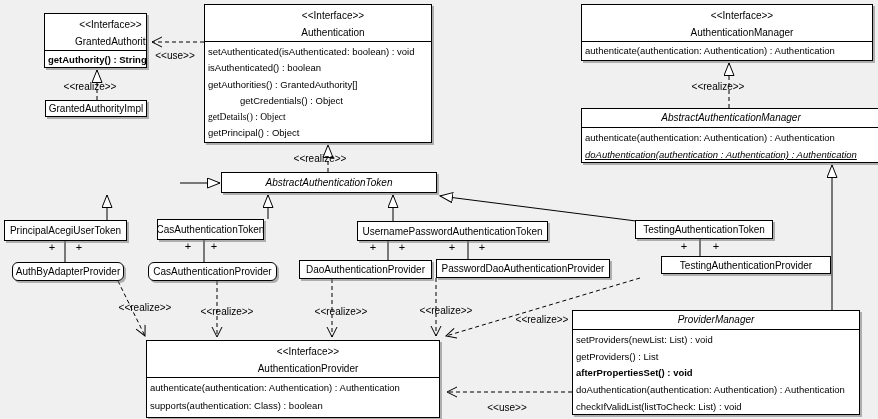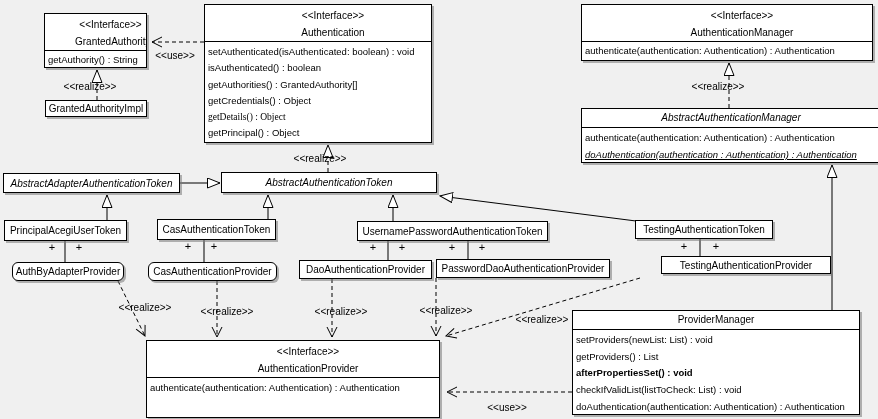--- a/index.html
+++ b/index.html
@@ -86,39 +86,39 @@
     <path d="M640,278 L446,336" stroke="#000" fill="none" stroke-dasharray="4 3" marker-end="url(#vee)"></path>
 
     <path d="M572,392 L447,392" stroke="#000" fill="none" stroke-dasharray="4 3" marker-end="url(#vee)"></path>
   </svg>
 
   <div class="uml-box" style="left:44px; top:13px; width:103px; height:55px;">
     <div class="title two-line">
       <div>&lt;&lt;Interface&gt;&gt;</div>
       <div>GrantedAuthority</div>
     </div>
-    <div class="sep methods" style="height:16px; display:flex; align-items:center;">
+    <div class="sep methods" style="height:16px; display:flex; align-items:center;font-weight:bold;">
       <div class="method">getAuthority() : String</div>
     </div>
   </div>
 
   <div class="uml-box single" style="left:45px; top:100px; width:102px; height:17px;">
     <div class="title">GrantedAuthorityImpl</div>
   </div>
 
   <div class="uml-box" style="left:204px; top:4px; width:228px; height:139px;">
     <div class="title two-line">
       <div>&lt;&lt;Interface&gt;&gt;</div>
       <div>Authentication</div>
     </div>
     <div class="sep methods" style="padding-top:2px;">
       <div class="method" style="line-height:16.3px;">setAuthenticated(isAuthenticated: boolean) : void</div>
       <div class="method" style="line-height:16.3px;">isAuthenticated() : boolean</div>
       <div class="method" style="line-height:16.3px;">getAuthorities() : GrantedAuthority[]</div>
-      <div class="method" style="line-height:16.3px;">getCredentials() : Object</div>
+      <div class="method" style="line-height:16.3px;margin-left:32px;">getCredentials() : Object</div>
       <div class="method" style="line-height:16.3px;font-family:Liberation Serif, serif;">getDetails() : Object</div>
       <div class="method" style="line-height:16.3px;">getPrincipal() : Object</div>
     </div>
   </div>
 
   <div class="uml-box" style="left:581px; top:4px; width:292px; height:57px;">
     <div class="title two-line">
       <div>&lt;&lt;Interface&gt;&gt;</div>
       <div>AuthenticationManager</div>
     </div>
@@ -128,33 +128,30 @@
   </div>
 
   <div class="uml-box" style="left:581px; top:108px; width:300px; height:55px;">
     <div class="title italic" style="line-height:18px;">AbstractAuthenticationManager</div>
     <div class="sep methods" style="padding-top:1px;">
       <div class="method" style="line-height:17px;">authenticate(authentication: Authentication) : Authentication</div>
       <div class="method italic" style="line-height:17px;text-decoration:underline;">doAuthentication(authentication : Authentication) : Authentication</div>
     </div>
   </div>
 
-  <div class="uml-box single" style="left:3px; top:173px; width:177px; height:20px;">
-    <div class="title italic">AbstractAdapterAuthenticationToken</div>
-  </div>
 
   <div class="uml-box single" style="left:221px; top:172px; width:216px; height:21px;">
     <div class="title italic">AbstractAuthenticationToken</div>
   </div>
 
   <div class="uml-box single" style="left:4px; top:220px; width:123px; height:21px;">
     <div class="title">PrincipalAcegiUserToken</div>
   </div>
 
-  <div class="uml-box single" style="left:157px; top:219px; width:119px; height:21px;">
+  <div class="uml-box single" style="left:157px; top:219px; width:107px; height:21px;">
     <div class="title">CasAuthenticationToken</div>
   </div>
 
   <div class="uml-box single" style="left:357px; top:221px; width:191px; height:20px;">
     <div class="title">UsernamePasswordAuthenticationToken</div>
   </div>
 
   <div class="uml-box single" style="left:635px; top:220px; width:138px; height:19px;">
     <div class="title">TestingAuthenticationToken</div>
   </div>
@@ -179,31 +176,32 @@
     <div class="title">TestingAuthenticationProvider</div>
   </div>
 
   <div class="uml-box" style="left:146px; top:340px; width:294px; height:78px;">
     <div class="title two-line">
       <div>&lt;&lt;Interface&gt;&gt;</div>
       <div>AuthenticationProvider</div>
     </div>
     <div class="sep methods" style="padding-top:1px;">
       <div class="method" style="line-height:18px;">authenticate(authentication: Authentication) : Authentication</div>
+      <div class="method" style="line-height:18px;">supports(authentication: Class) : boolean</div>
     </div>
   </div>
 
   <div class="uml-box" style="left:572px; top:310px; width:288px; height:105px;">
-    <div class="title" style="line-height:18px;">ProviderManager</div>
+    <div class="title" style="line-height:18px;font-style:italic;">ProviderManager</div>
     <div class="sep methods" style="padding-top:2px;">
       <div class="method" style="line-height:16.7px;">setProviders(newList: List) : void</div>
       <div class="method" style="line-height:16.7px;">getProviders() : List</div>
       <div class="method" style="line-height:16.7px;font-weight:bold;">afterPropertiesSet() : void</div>
+      <div class="method" style="line-height:16.7px;">doAuthentication(authentication: Authentication) : Authentication</div>
       <div class="method" style="line-height:16.7px;">checkIfValidList(listToCheck: List) : void</div>
-      <div class="method" style="line-height:16.7px;">doAuthentication(authentication: Authentication) : Authentication</div>
     </div>
   </div>
 
   <span class="edge-label" style="left:175px; top:50px;">&lt;&lt;use&gt;&gt;</span>
   <span class="edge-label" style="left:90px; top:81px;">&lt;&lt;realize&gt;&gt;</span>
   <span class="edge-label" style="left:320px; top:153px;">&lt;&lt;realize&gt;&gt;</span>
   <span class="edge-label" style="left:718px; top:81px;">&lt;&lt;realize&gt;&gt;</span>
   <span class="edge-label" style="left:145px; top:302px;">&lt;&lt;realize&gt;&gt;</span>
   <span class="edge-label" style="left:227px; top:306px;">&lt;&lt;realize&gt;&gt;</span>
   <span class="edge-label" style="left:341px; top:306px;">&lt;&lt;realize&gt;&gt;</span>

